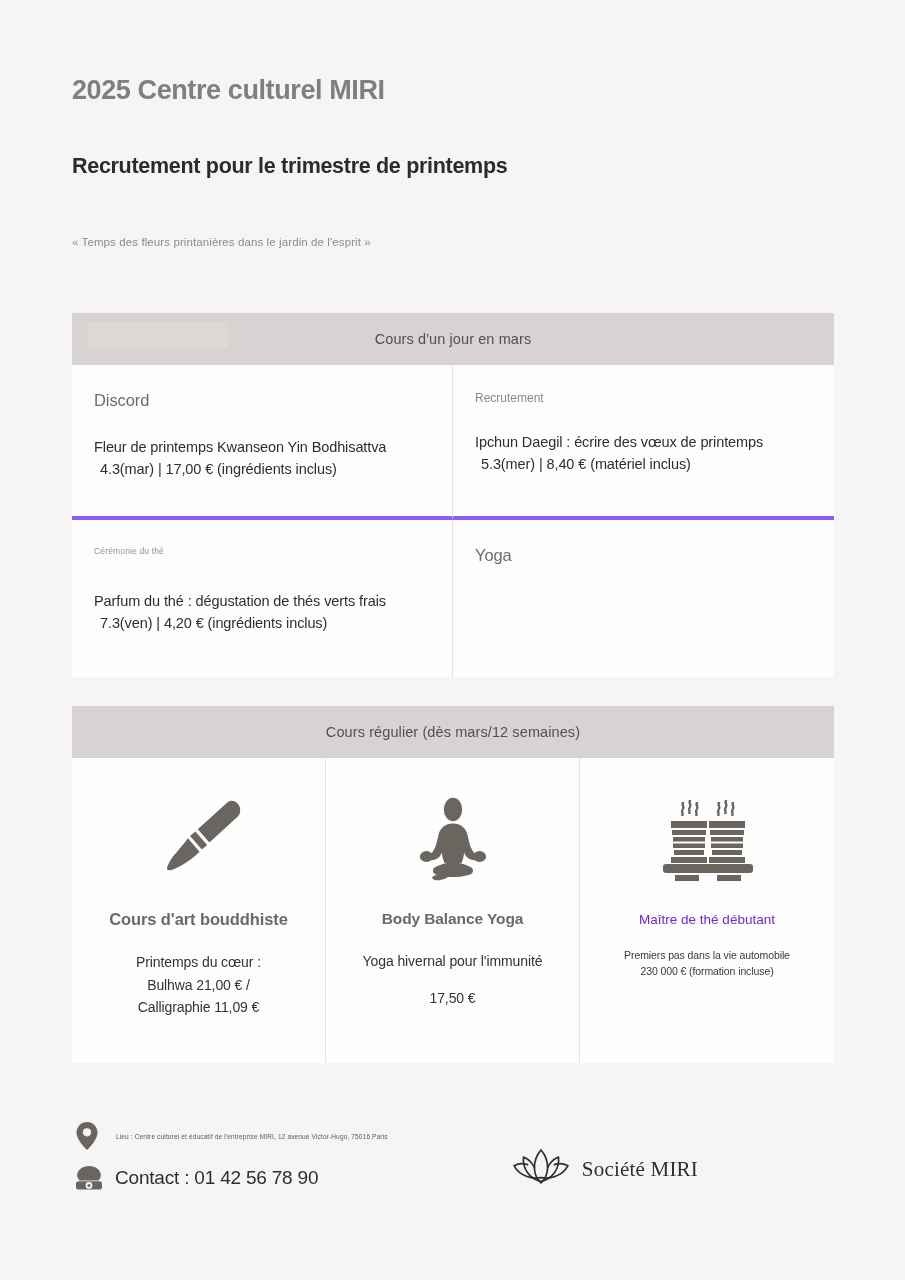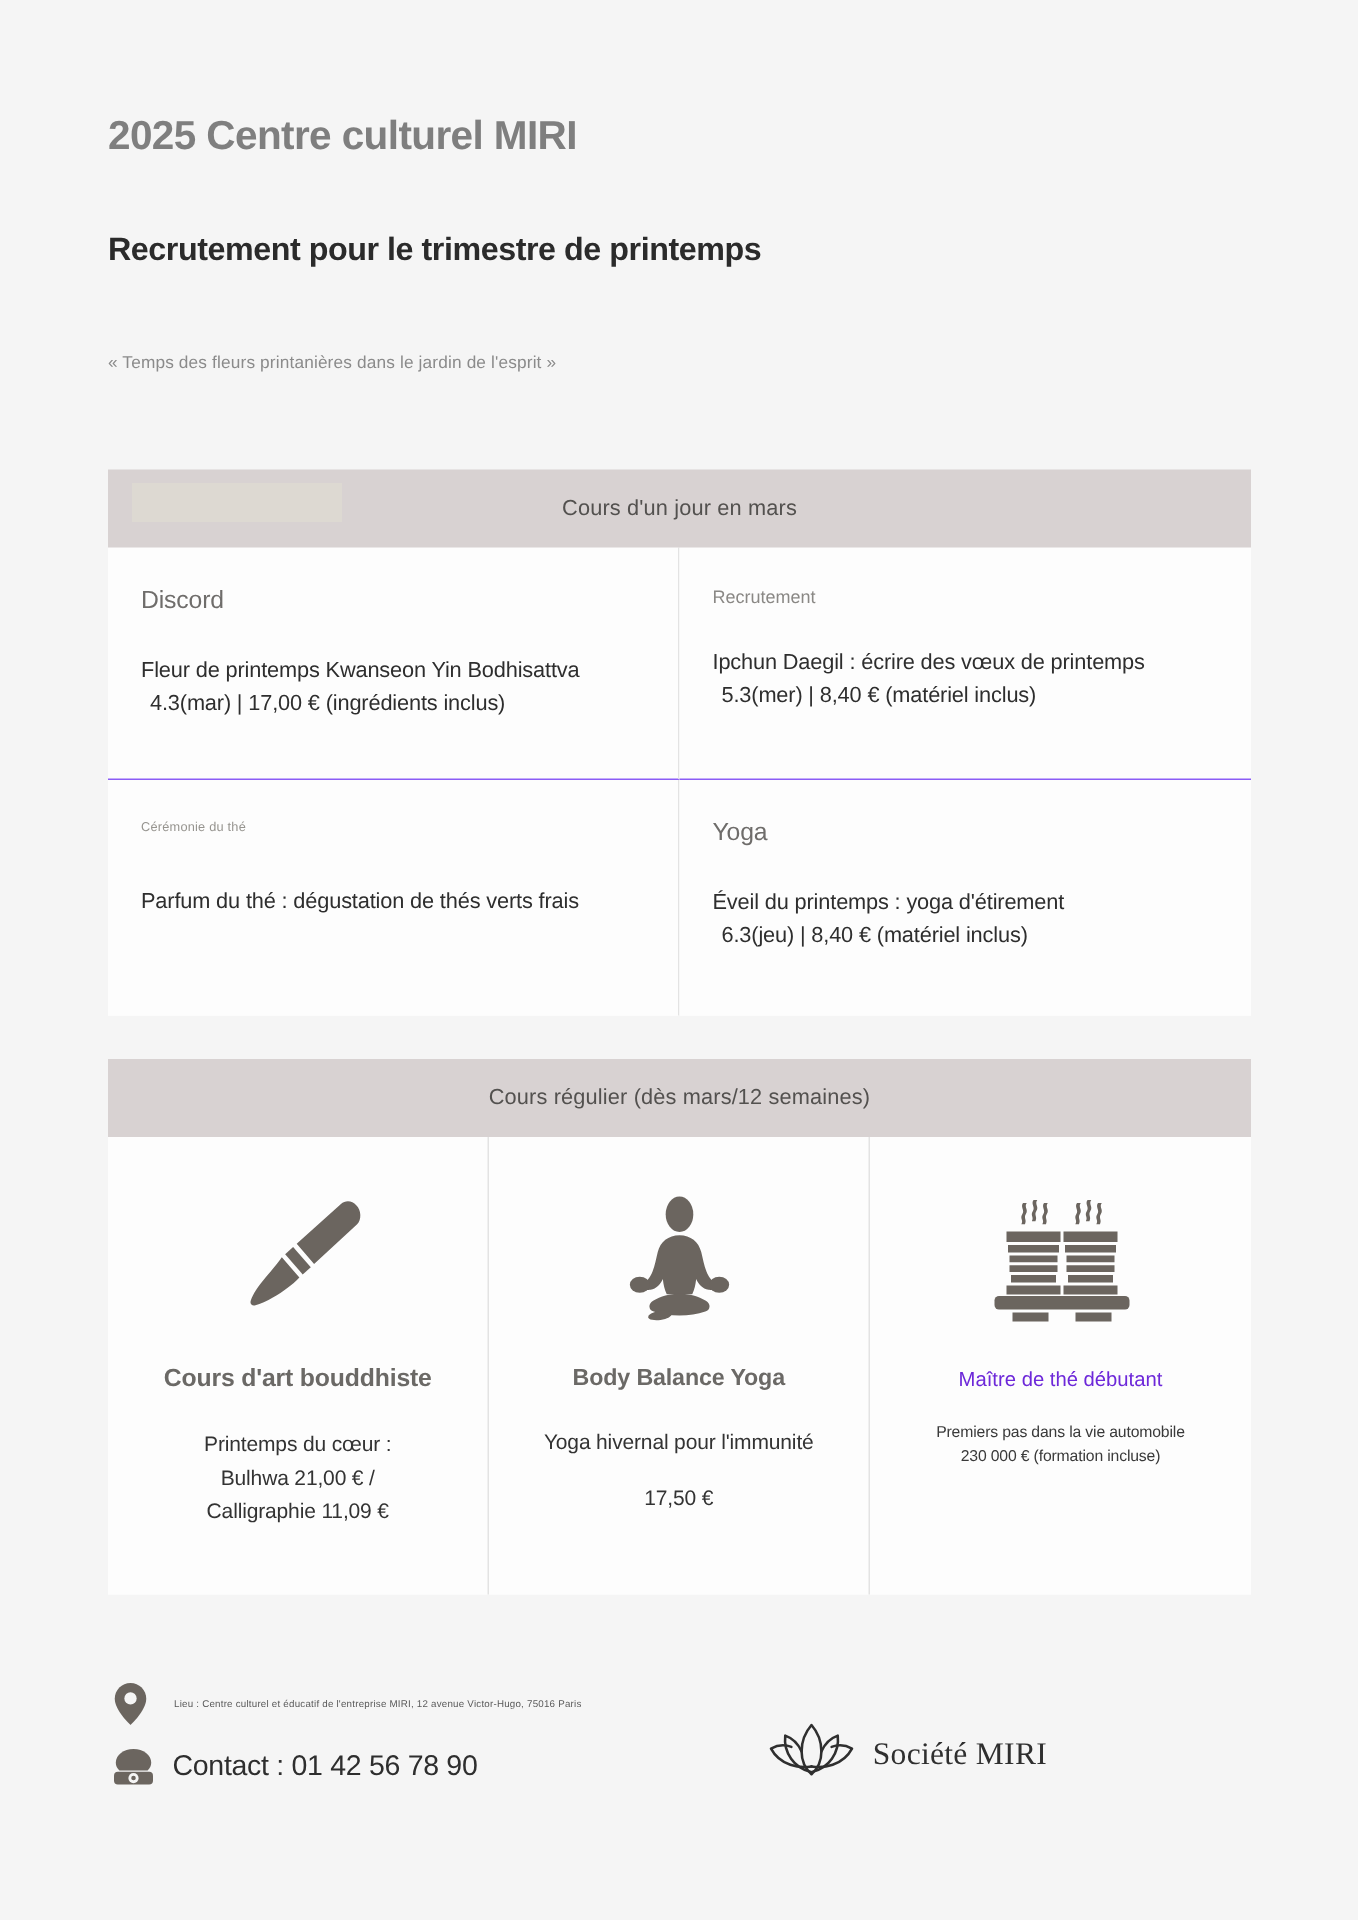--- a/index.html
+++ b/index.html
@@ -80,21 +80,21 @@
   
   .grid2 {
     display: grid;
     grid-template-columns: 1fr 1fr;
     background: #ffffff;
   }
   .cell {
     background: #fdfdfd;
     padding: 26px 22px 30px 22px;
     border-right: 1px solid #e3e3e3;
-    border-bottom: 1px solid #8b5cf6;
+    border-bottom: 4px solid #8b5cf6;
   }
   .cell:nth-child(2n) { border-right: none; }
   .cell.r2 { border-bottom: none; }
 
   .cell-r1 { min-height: 155px; }
   .cell-r2 { min-height: 157px; }
 
   .cell-label-lg {
     font-size: 16.5px;
     font-weight: 400;
@@ -265,29 +265,26 @@
         <div class="cell-desc">
           <span class="l1">Ipchun Daegil : écrire des vœux de printemps</span>
           <span class="l2">5.3(mer) | 8,40 € (matériel inclus)</span>
         </div>
       </div>
 
       <div class="cell cell-r2 r2 pad-xs">
         <div class="cell-label-xs">Cérémonie du thé</div>
         <div class="cell-desc">
           <span class="l1">Parfum du thé : dégustation de thés verts frais</span>
+          <span class="l2">7.3(ven) | 4,20 € (ingrédients inclus)</span>
         </div>
       </div>
 
       <div class="cell cell-r2 r2">
         <div class="cell-label-lg">Yoga</div>
-        <div class="cell-desc">
-          <span class="l1">Éveil du printemps : yoga d'étirement</span>
-          <span class="l2">6.3(jeu) | 8,40 € (matériel inclus)</span>
-        </div>
       </div>
 
     </div>
   </div>
 
   <div class="section" style="top:706px;">
 
     <div class="band">
       <div class="band-title">Cours régulier (dès mars/12 semaines)</div>
     </div>

